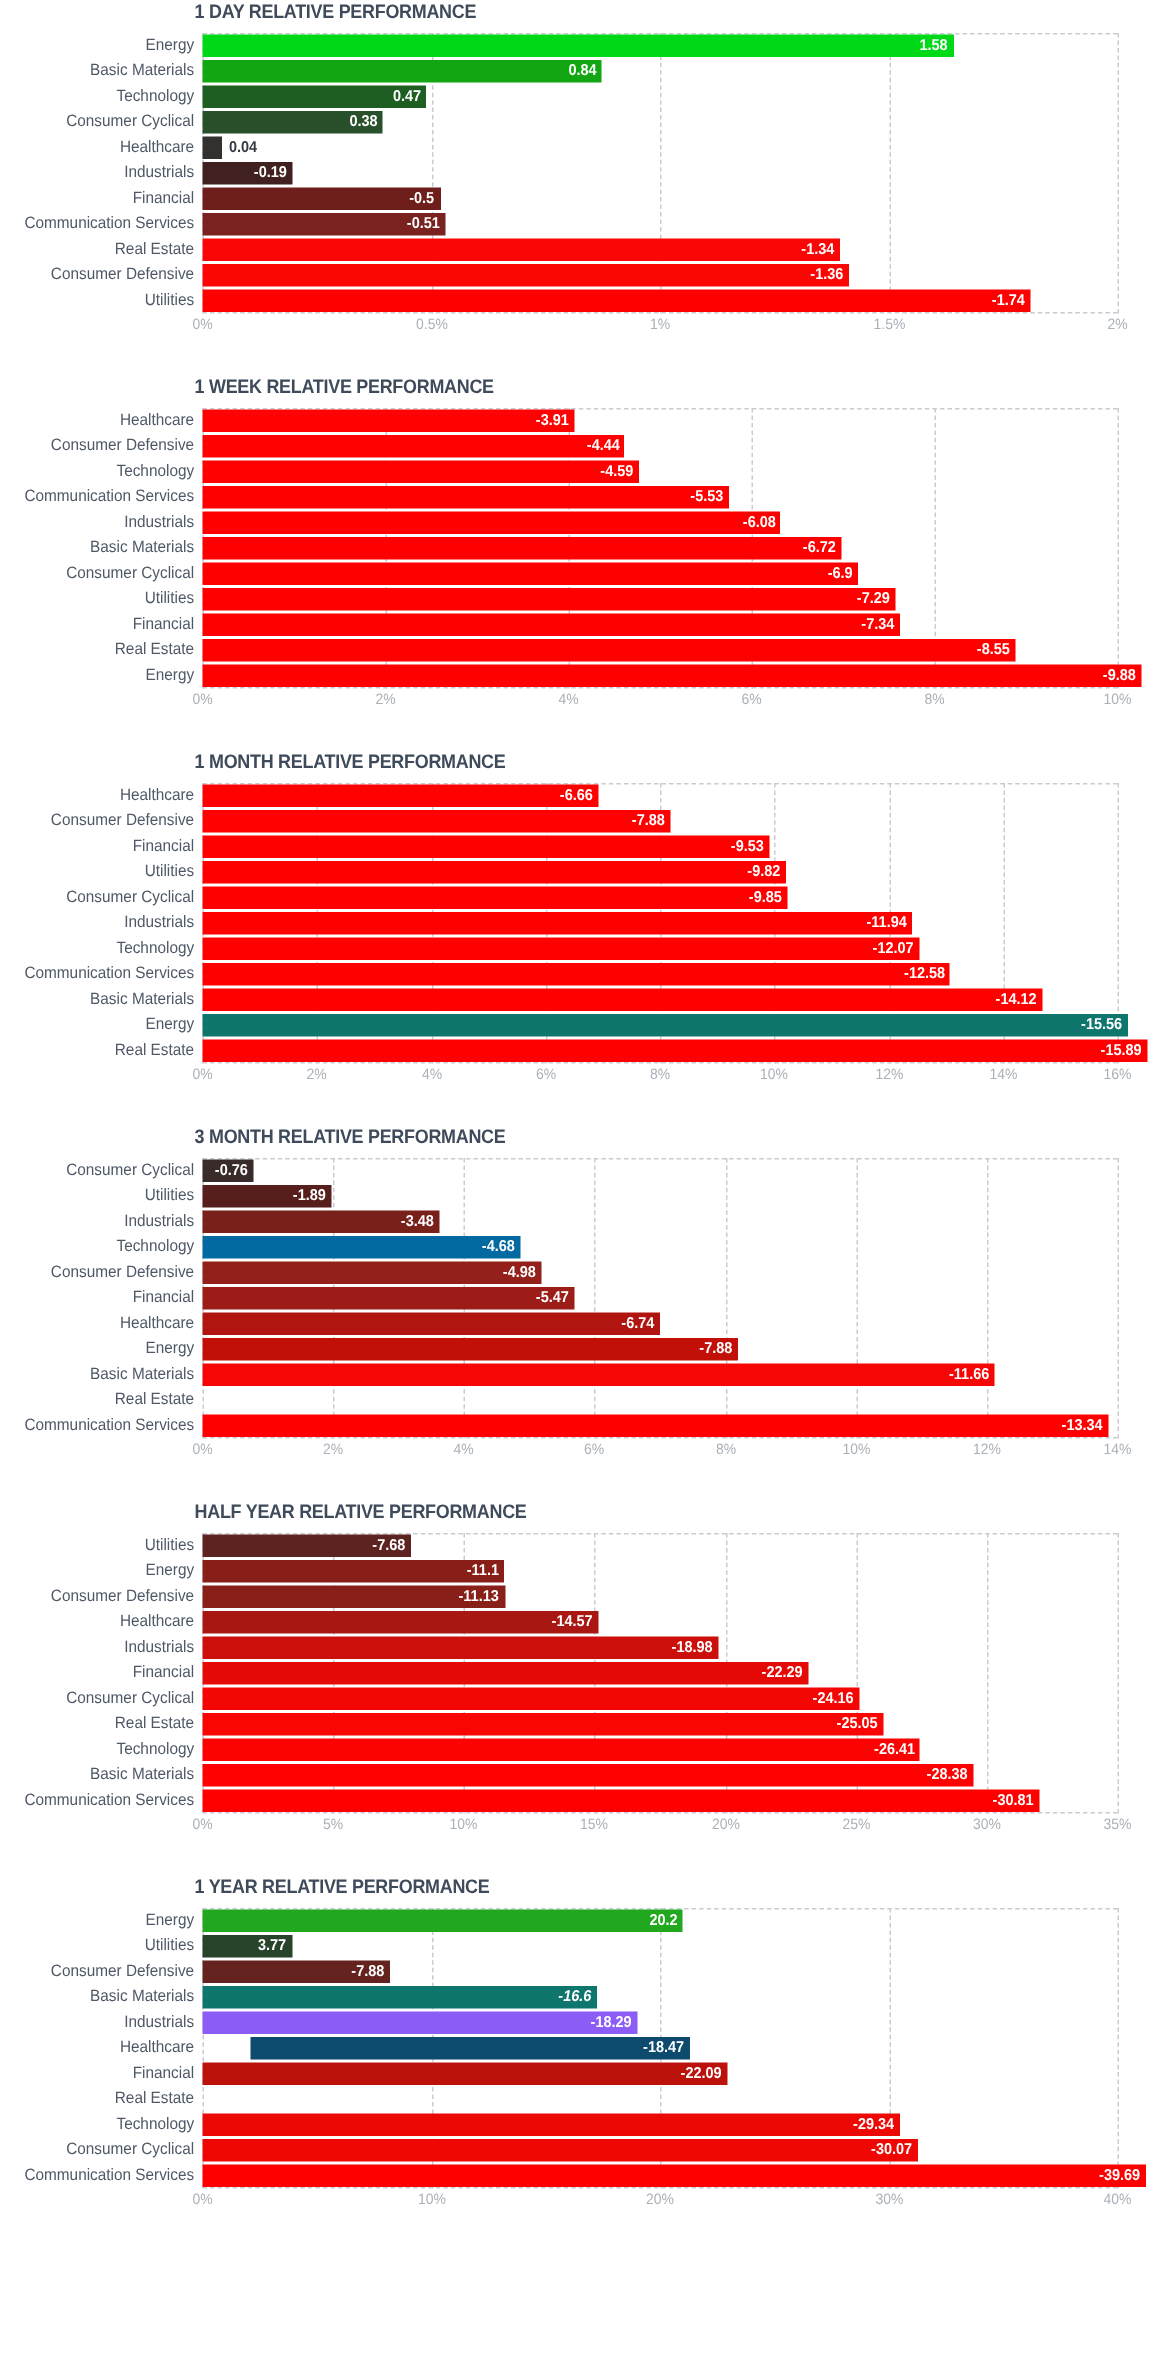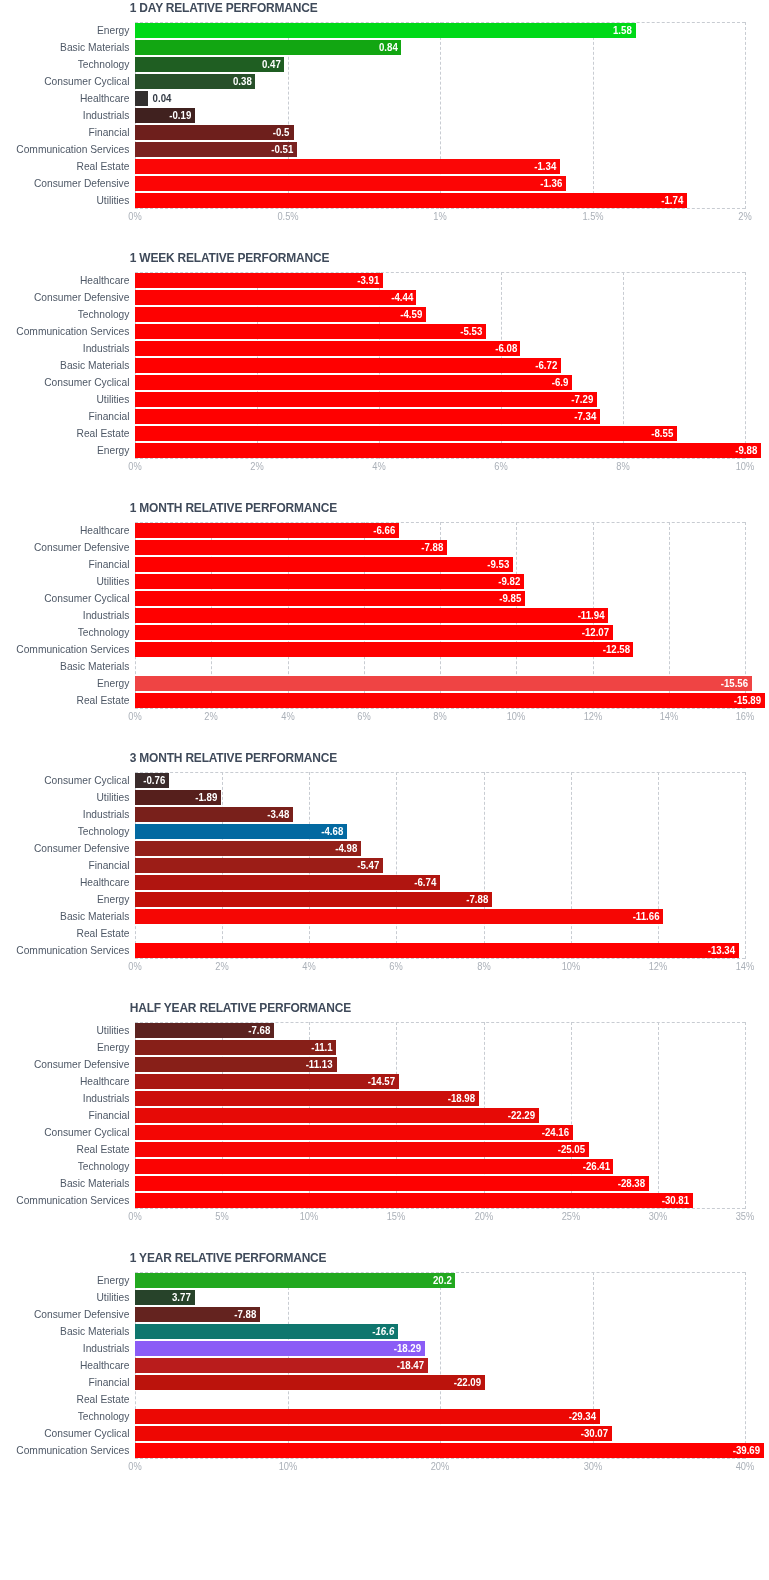--- a/index.html
+++ b/index.html
@@ -456,25 +456,30 @@
             <div class="row">
               <div class="row-label">Communication Services</div>
               <div class="row-track">
                 <div class="bar" style="width: 78.625%; background: rgb(255, 0, 0);">
                   <div class="bar-value">-12.58</div>
                 </div>
               </div>
             </div>
             <div class="row">
               <div class="row-label">Basic Materials</div>
+              <div class="row-track">
+                <div class="bar" style="width: 88.25%; background: rgb(255, 0, 0);">
+                  <div class="bar-value">-14.12</div>
+                </div>
+              </div>
             </div>
             <div class="row">
               <div class="row-label">Energy</div>
               <div class="row-track">
-                <div class="bar" style="width: 97.25%; background: #ef4444;">
+                <div class="bar" style="width: 97.25%; background: #0f766e;">
                   <div class="bar-value">-15.56</div>
                 </div>
               </div>
             </div>
             <div class="row">
               <div class="row-label">Real Estate</div>
               <div class="row-track">
                 <div class="bar" style="width: 99.3125%; background: rgb(255, 0, 0);">
                   <div class="bar-value">-15.89</div>
                 </div>
@@ -775,21 +780,21 @@
               <div class="row-label">Industrials</div>
               <div class="row-track">
                 <div class="bar" style="width: 45.725%; background: #8b5cf6;">
                   <div class="bar-value">-18.29</div>
                 </div>
               </div>
             </div>
             <div class="row">
               <div class="row-label">Healthcare</div>
               <div class="row-track">
-                <div class="bar" style="width: 46.175%; background: #b91c1c;">
+                <div class="bar" style="width: 46.175%; background: #0c4a6e; margin-left: 32px;">
                   <div class="bar-value">-18.47</div>
                 </div>
               </div>
             </div>
             <div class="row">
               <div class="row-label">Financial</div>
               <div class="row-track">
                 <div class="bar" style="width: 55.225%; background: rgb(187, 19, 12);">
                   <div class="bar-value">-22.09</div>
                 </div>

